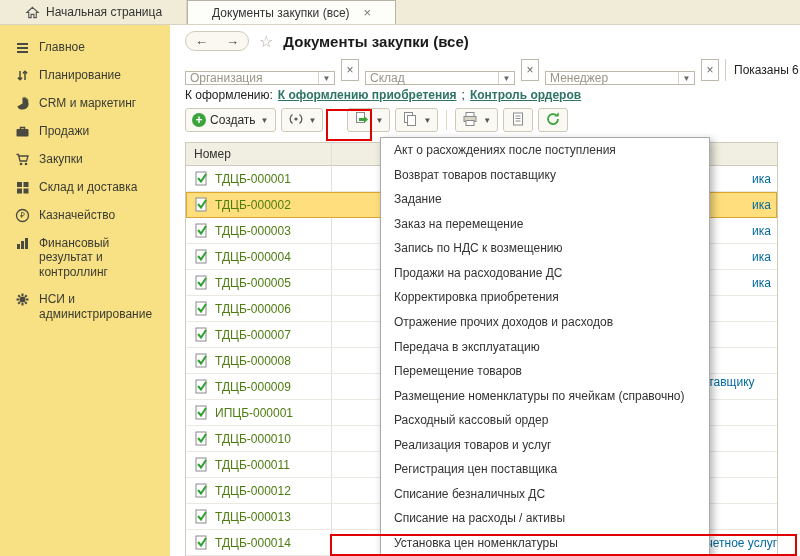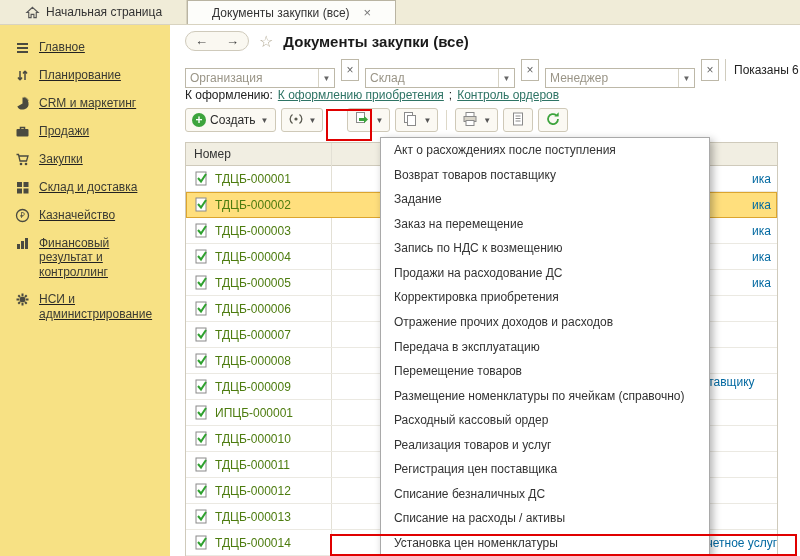--- a/index.html
+++ b/index.html
@@ -8,45 +8,45 @@
   .screen{position:absolute;inset:0;}
 
   
   .tabbar{height:25px;background:#f0ecd8;display:flex;align-items:stretch;border-bottom:1px solid #d8d3c0;box-sizing:border-box;}
   .tab{display:flex;align-items:center;gap:6px;padding:0 24px;border-right:1px solid #d8d3c0;cursor:pointer;color:#333;white-space:nowrap;}
   .tab.active{background:#fdfdfa;border:1px solid #b9b4a2;border-bottom:none;}
   .tab-close{margin-left:8px;color:#777;font-size:13px;line-height:1;}
 
   
   .main-row{display:flex;height:531px;}
-  .sidebar{width:170px;background:#f7e184;padding-top:8px;box-sizing:border-box;flex:0 0 170px;text-decoration:underline;}
+  .sidebar{width:170px;background:#f7e184;padding-top:8px;box-sizing:border-box;flex:0 0 170px;}
   .side-item{display:flex;gap:9px;padding:6px 6px 6px 14px;align-items:flex-start;color:#3b3b33;cursor:pointer;}
   .s-icon{width:16px;height:16px;flex:0 0 16px;display:flex;align-items:center;justify-content:center;color:#4a4a40;}
   .side-lbl{line-height:1.2;padding-top:1px;}
   .content{flex:1;background:#fff;position:relative;}
 
   
   .navrow{display:flex;align-items:center;gap:10px;padding:7px 0 5px 15px;height:18px;}
   .nav-arrows{display:flex;border:1px solid #cfcabb;border-radius:11px;overflow:hidden;background:#faf8f1;}
   .arrow{padding:1px 9px;color:#3d3d3d;font-size:13px;cursor:pointer;line-height:1.2;}
   .star{color:#b4ab96;font-size:16px;cursor:pointer;}
   .page-title{font-size:15px;font-weight:bold;margin:0;color:#1a1a1a;}
 
   
   .filterrow{display:flex;align-items:center;gap:6px;padding:4px 0 4px 15px;height:22px;}
-  .combo{display:flex;align-items:center;border:1px solid #bdb8a8;height:20px;width:150px;box-sizing:border-box;background:#fff;margin-top:16px;}
+  .combo{display:flex;align-items:center;border:1px solid #bdb8a8;height:14px;width:150px;box-sizing:border-box;background:#fff;margin-top:16px;}
   .combo input{border:none;outline:none;flex:1;min-width:0;font:inherit;padding:0 4px;color:#333;background:transparent;}
   .combo input::placeholder{color:#9a9587;opacity:1;}
   .caret{width:15px;text-align:center;color:#666;font-size:8px;align-self:stretch;display:flex;align-items:center;justify-content:center;border-left:1px solid #d6d2c4;cursor:pointer;}
   .clear-btn{border:1px solid #bdb8a8;height:22px;width:18px;box-sizing:border-box;display:flex;align-items:center;justify-content:center;color:#666;background:#fff;cursor:pointer;font-size:12px;}
   .results{margin-left:auto;border-left:1px solid #d0ccbe;padding:0 2px 0 8px;height:22px;display:flex;align-items:center;white-space:nowrap;color:#222;}
 
   
   .linksrow{padding:2px 0 4px 15px;display:flex;gap:5px;align-items:center;height:15px;}
-  .green-link{color:#2e7465;text-decoration:underline;cursor:pointer;}
+  .green-link{color:#2e7465;text-decoration:underline;cursor:pointer;font-weight:bold;}
 
   
   .toolbar{display:flex;align-items:center;gap:5px;padding:2px 0 4px 15px;height:24px;}
   .tbtn{display:flex;align-items:center;gap:4px;border:1px solid #cfc9b8;background:#fbf9f3;border-radius:3px;height:24px;padding:0 6px;box-sizing:border-box;cursor:pointer;color:#2b2b2b;}
   .tbtn .dcaret{font-size:8px;color:#555;margin-left:1px;}
   .plus-circle{width:14px;height:14px;border-radius:50%;background:#3da43d;color:#fff;display:flex;align-items:center;justify-content:center;font-size:12px;font-weight:bold;line-height:1;}
   .tsep{width:1px;height:20px;background:#ddd8c8;margin:0 3px;}
   .ml-gap{margin-left:19px;}
 
   

